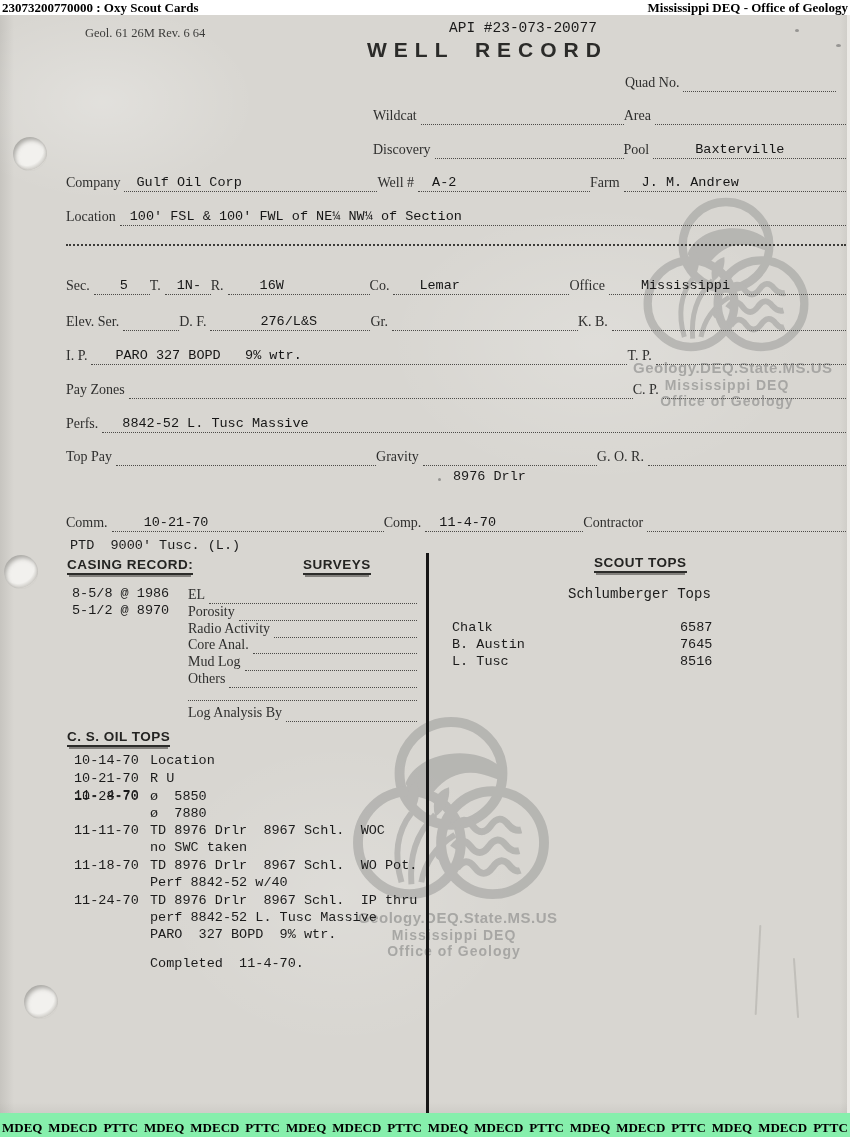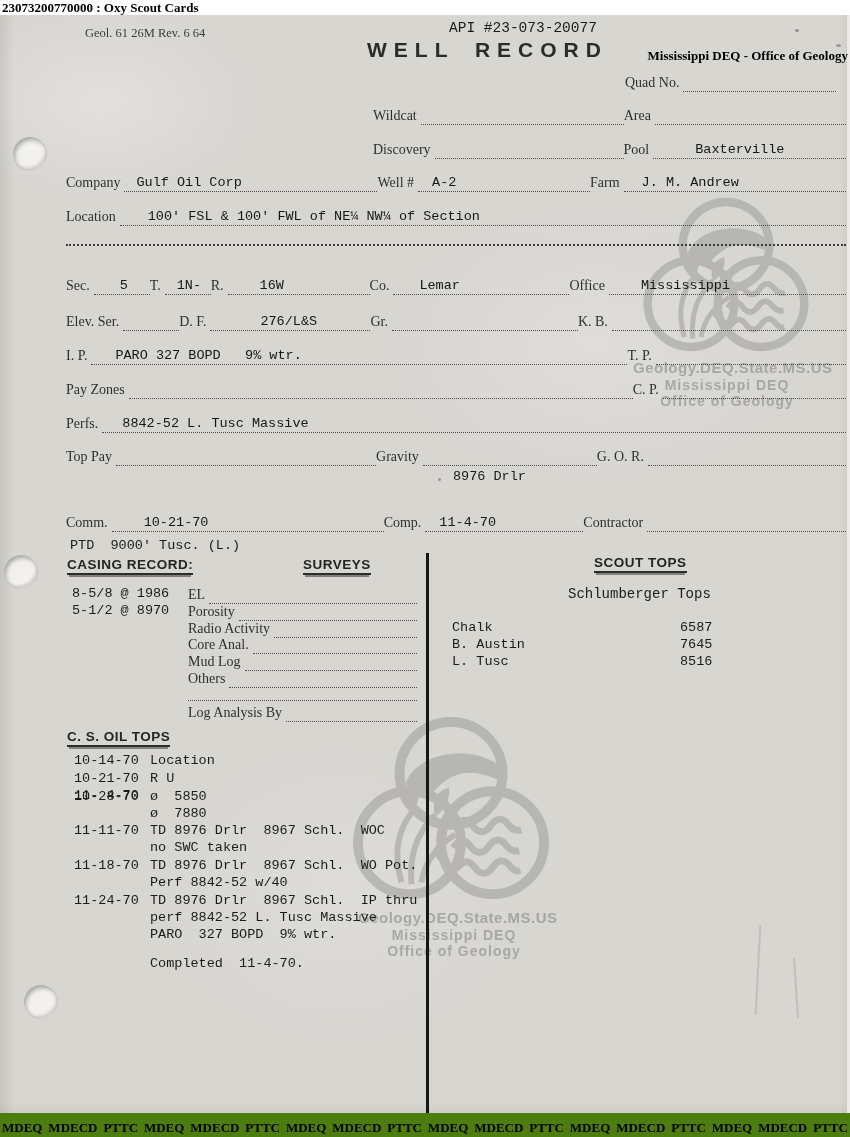--- a/index.html
+++ b/index.html
@@ -1,22 +1,22 @@
 <!DOCTYPE html>
 <html><head>
 <meta charset="utf-8">
 <style>
   html,body{margin:0;padding:0;background:#888;}
   #stage{position:relative;width:850px;height:1137px;background:#ffffff;overflow:hidden;
          font-family:"Liberation Serif",serif;}
   
   .chrome-top{position:absolute;left:0;top:0;width:850px;height:15px;background:#fff;z-index:30;}
   .chrome-top .lft{position:absolute;left:2px;top:0;font:bold 13px "Liberation Serif",serif;color:#000;}
-  .chrome-top .rgt{position:absolute;right:2px;top:0;font:bold 13px "Liberation Serif",serif;color:#000;margin-top:48px;}
-  .chrome-bot{position:absolute;left:0;top:1113px;width:850px;height:24px;background:#4d7c0f;z-index:30;
+  .chrome-top .rgt{position:absolute;right:2px;top:0;font:bold 13px "Liberation Serif",serif;color:#000;}
+  .chrome-bot{position:absolute;left:0;top:1113px;width:850px;height:24px;background:#86efac;z-index:30;
               display:flex;align-items:flex-end;justify-content:space-between;padding:0 2px;box-sizing:border-box;}
   .chrome-bot span{font:bold 13px "Liberation Serif",serif;color:#000;line-height:18px;}
   
   .paper{position:absolute;left:0;top:14px;width:850px;height:1100px;background:#d8d6d1;}
   .paper::before{content:"";position:absolute;inset:0;
      background:
        radial-gradient(220px 140px at 12% 8%, rgba(255,255,255,.25), transparent 70%),
        radial-gradient(300px 200px at 70% 30%, rgba(255,255,255,.18), transparent 70%),
        radial-gradient(260px 220px at 40% 80%, rgba(255,255,255,.15), transparent 70%),
        linear-gradient(90deg, rgba(120,118,112,.18) 0, transparent 14px),
@@ -169,21 +169,21 @@
     </span>
     <span class="lbl">Farm</span>
     <span class="lead grow">
       <span class="val" style="left:18px;">J. M. Andrew</span>
     </span>
   </div>
 
   <div class="row" style="left:66px;top:206px;width:780px;">
     <span class="lbl">Location</span>
     <span class="lead grow">
-      <span class="val" style="left:28px;">100' FSL &amp; 100' FWL of NE¼ NW¼ of Section</span>
+      <span class="val" style="left:10px;">100' FSL &amp; 100' FWL of NE¼ NW¼ of Section</span>
     </span>
   </div>
 
   <div class="longdots" style="left:66px;top:244px;width:780px;"></div>
 
   <div class="row" style="left:66px;top:275px;width:780px;">
     <span class="lbl">Sec.</span>
     <span class="lead" style="width:56px;">
       <span class="val" style="left:26px;">5</span>
     </span>

